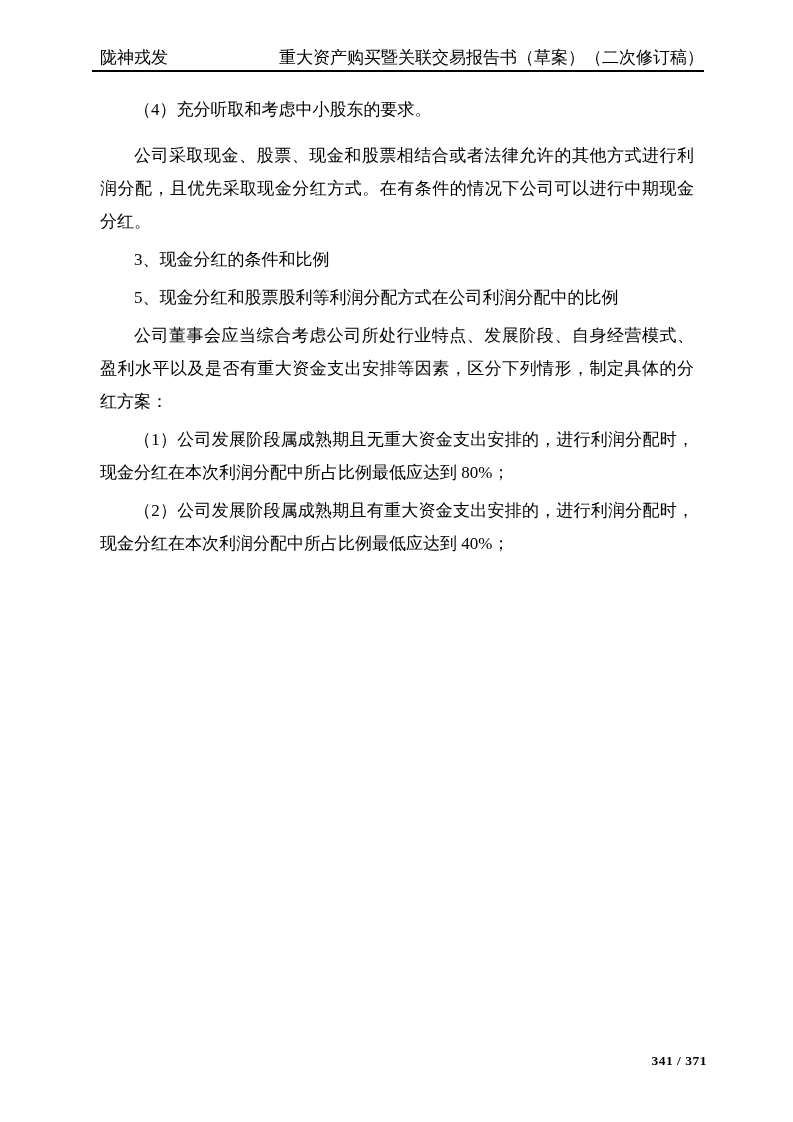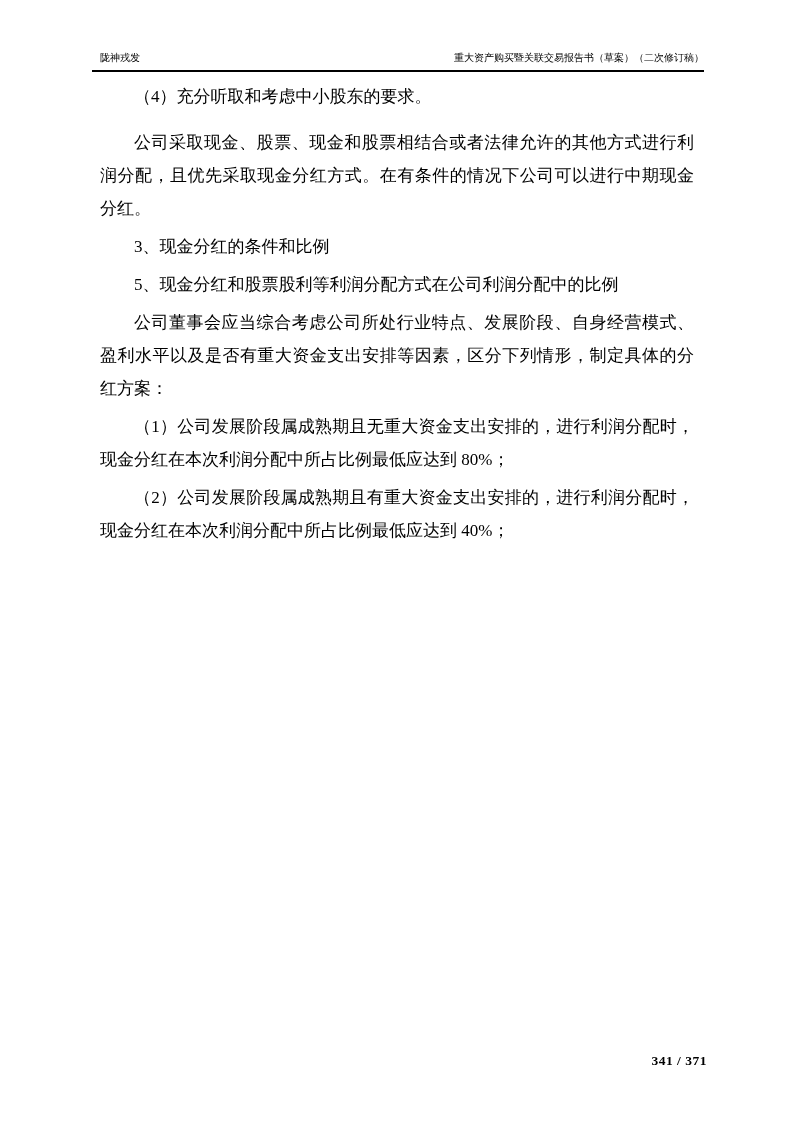--- a/index.html
+++ b/index.html
@@ -19,32 +19,32 @@
   .page-header {
     position: absolute;
     top: 50px;
     left: 92px;
     width: 612px;
     display: flex;
     justify-content: space-between;
     align-items: flex-end;
     border-bottom: 2px solid #000000;
     padding-bottom: 4px;
-    font-size: 10px;
+    font-size: 17px;
     line-height: 16px;
   }
   .page-header .hdr-left {
     padding-left: 8px;
   }
   .page-header .hdr-right {
     text-align: left;
   }
   .doc-body {
     position: absolute;
-    top: 80px;
+    top: 93px;
     left: 100px;
     width: 594px;
   }
   .doc-body p {
     margin: 0 0 5px 0;
     font-size: 17px;
     line-height: 33px;
     text-align: justify;
     text-align-last: left;
     text-indent: 2em;

